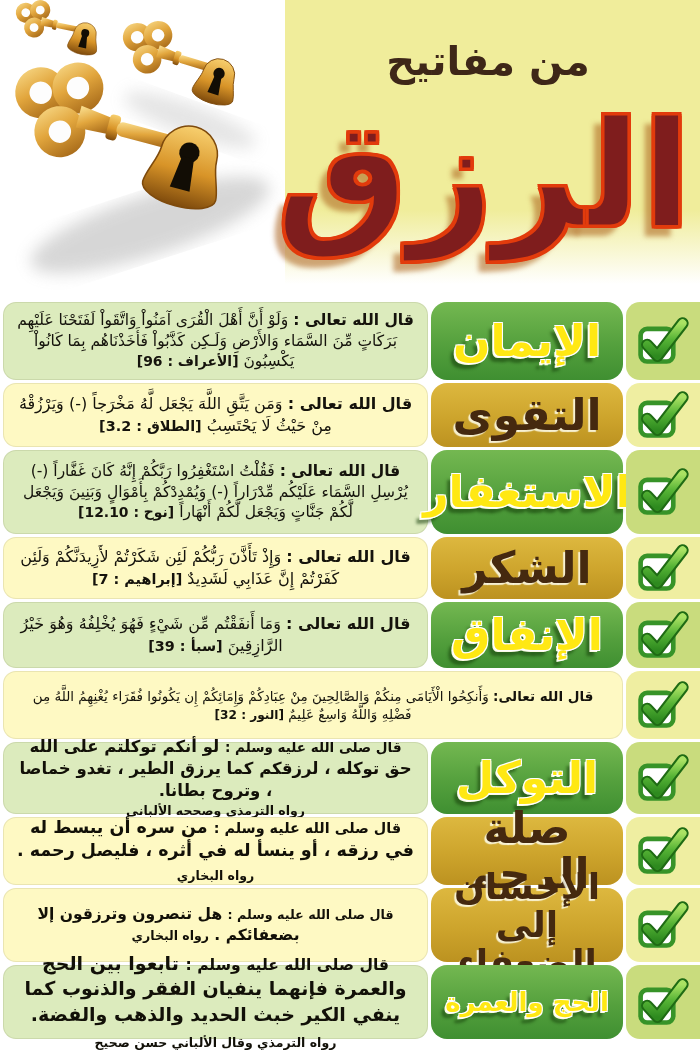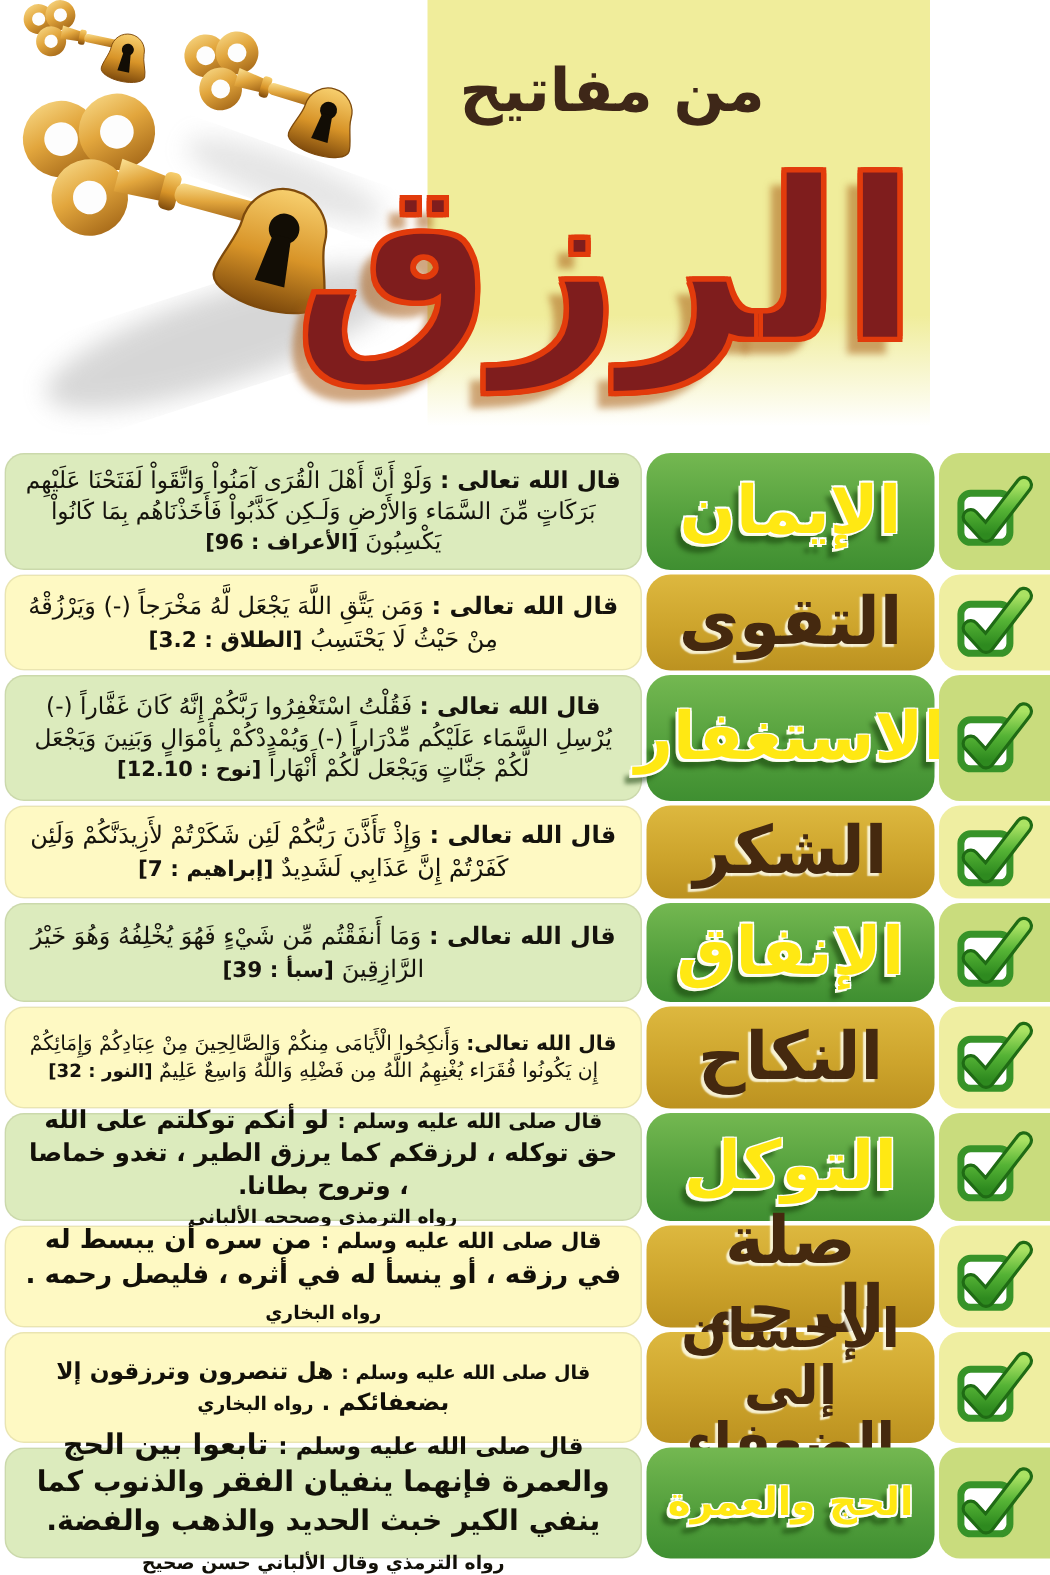--- a/index.html
+++ b/index.html
@@ -1,20 +1,20 @@
 <!DOCTYPE html>
 <html lang="ar"><head>
 <meta charset="utf-8">
 <style>
   html,body{margin:0;padding:0;}
   body{background:#e8e8e8;font-family:"DejaVu Sans",sans-serif;}
   .page{position:relative;width:700px;height:1050px;margin:0 auto;background:#ffffff;overflow:hidden;}
 
   
-  .header{position:absolute;top:0;left:0;width:620px;height:296px;}
+  .header{position:absolute;top:0;left:0;width:700px;height:296px;}
   .yellow-banner{position:absolute;top:0;left:285px;right:0;height:284px;
     background:linear-gradient(180deg,#f0ed9b 0%,#f0ed9b 74%,#ffffff 100%);}
   .keys-wrap{position:absolute;top:0;left:0;width:300px;height:290px;}
   .subtitle{position:absolute;top:38px;right:32px;width:360px;text-align:center;
     font-size:40px;font-weight:bold;color:#3e2718;direction:rtl;}
   .big-title{position:absolute;top:72px;left:300px;right:8px;text-align:center;
     font-size:148px;line-height:1.2;font-weight:bold;color:#7f1d1d;direction:rtl;
     -webkit-text-stroke:3px #e23b0c;
     text-shadow:
       2px 0 0 #e23b0c,-2px 0 0 #e23b0c,0 2px 0 #e23b0c,0 -2px 0 #e23b0c,
@@ -223,23 +223,20 @@
     </section>
 
     <section class="row theme-gold">
       <div class="quote">
           <div>
         <span class="intro">قال الله تعالى:</span>
          <span class="qtext">وَأَنكِحُوا الْأَيَامَى مِنكُمْ وَالصَّالِحِينَ مِنْ عِبَادِكُمْ وَإِمَائِكُمْ إِن يَكُونُوا فُقَرَاء يُغْنِهِمُ اللَّهُ مِن فَضْلِهِ وَاللَّهُ وَاسِعٌ عَلِيمٌ</span> 
         <span class="qref">[النور : 32]</span>
       </div>
         </div>
-      <div class="label">
-        <span class="label-text">النكاح</span>
-      </div>
       <div class="check">
         <svg viewBox="0 0 60 60" width="56" height="56">
             <use href="#checkicon"></use>
           </svg>
       </div>
     </section>
 
     <section class="row theme-green hadith attr-block">
       <div class="quote">
           <div>

